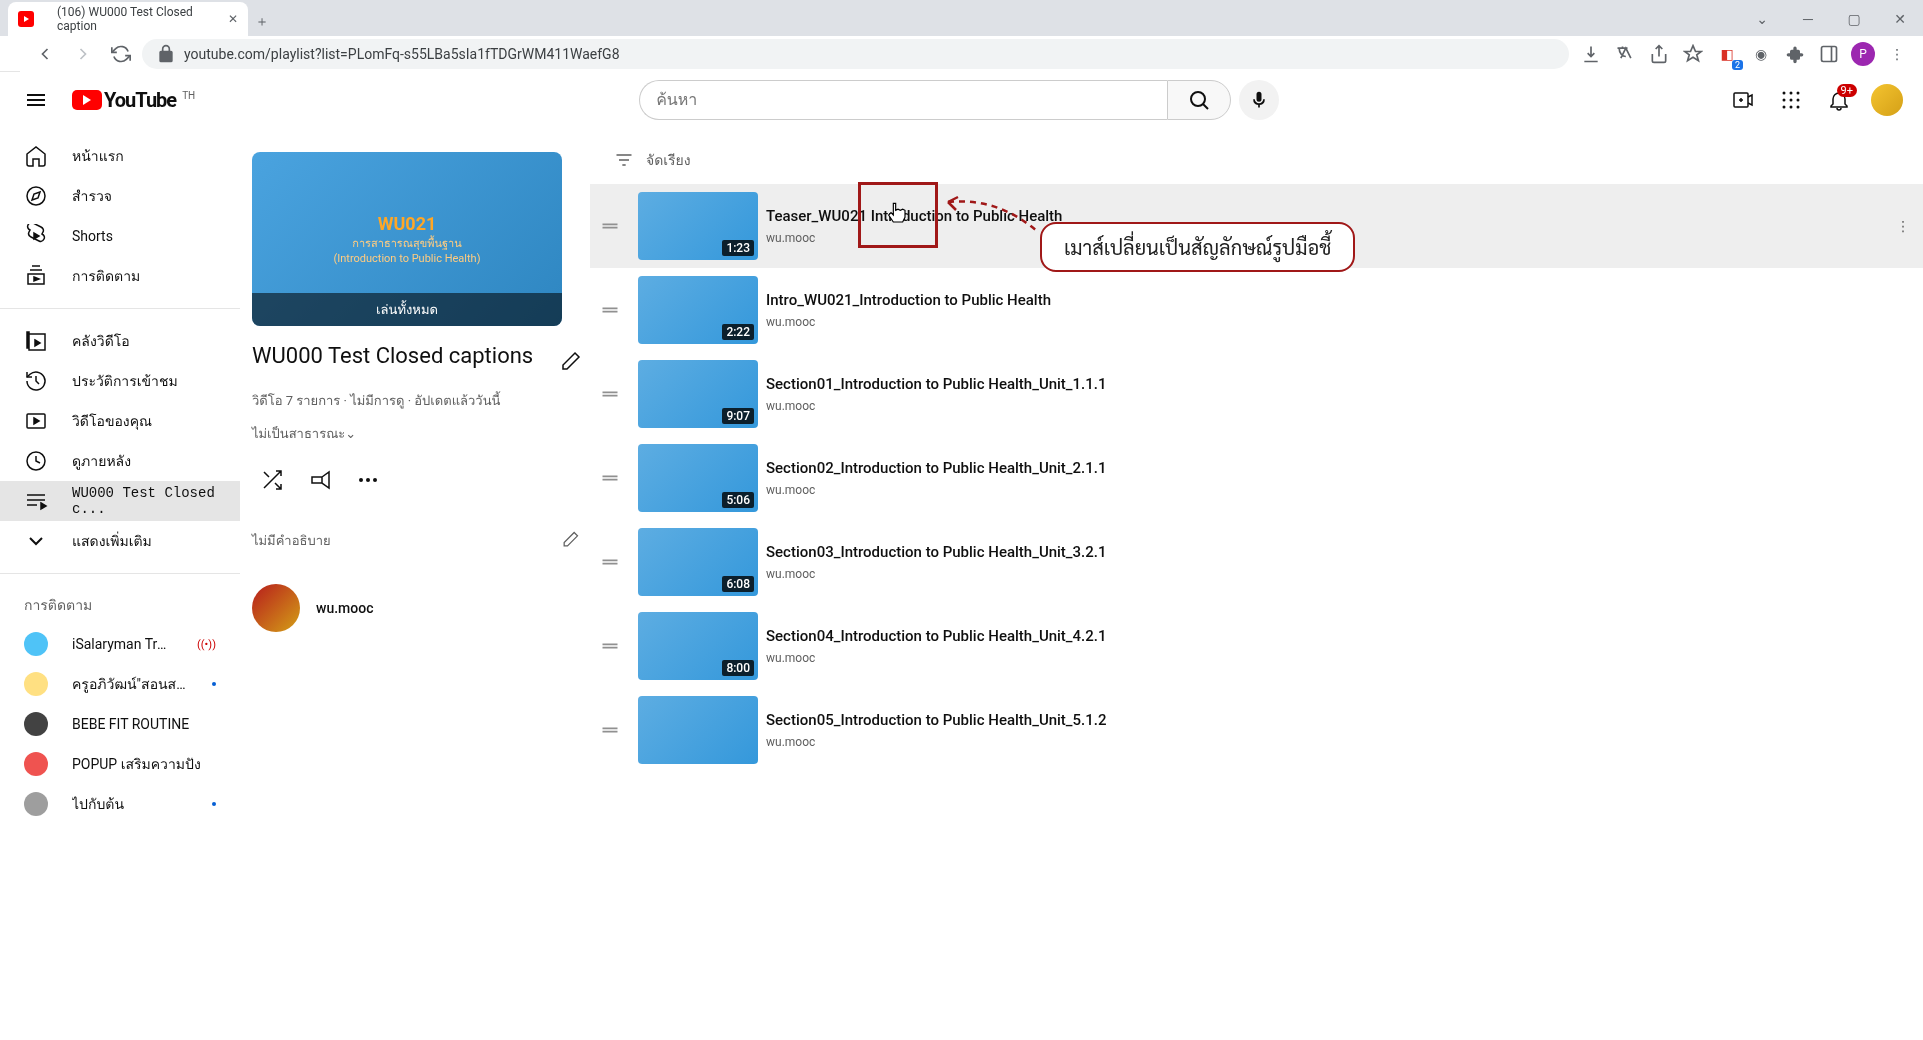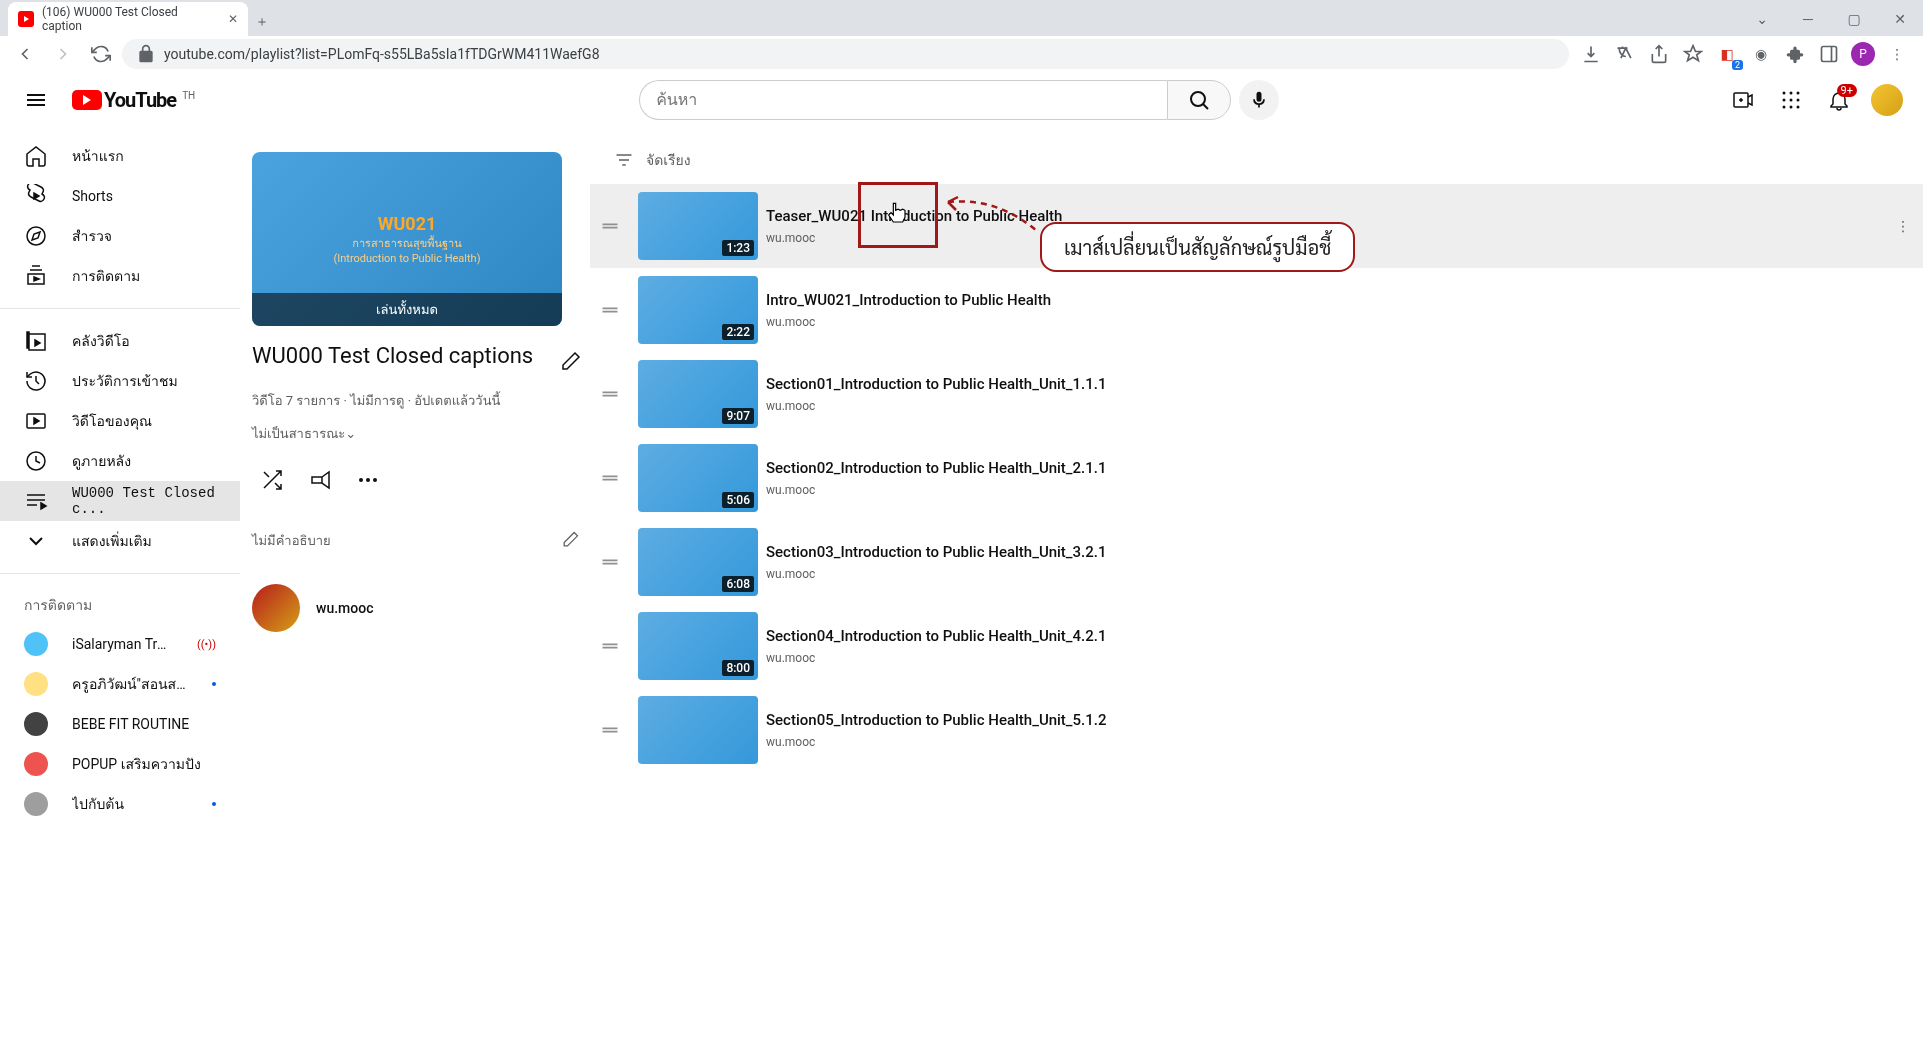--- a/index.html
+++ b/index.html
@@ -1,29 +1,29 @@
 <!DOCTYPE html>
 <html><head>
 <meta charset="utf-8">
 <style>
 * { margin: 0; padding: 0; box-sizing: border-box; }
 body { font-family: Roboto, Arial, sans-serif; font-size: 14px; color: #0f0f0f; background: #fff; overflow: hidden; }
 
 
 .browser-chrome { height: 72px; background: #fff; border-bottom: 1px solid #e5e5e5; }
 .tab-bar { height: 36px; background: #dee1e6; display: flex; align-items: flex-end; padding-left: 8px; }
-.tab { background: #fff; height: 34px; border-radius: 8px 8px 0 0; display: flex; align-items: center; padding: 0 10px; gap: 8px; font-size: 12px; color: #3c4043; max-width: 240px; }
+.tab { background: #fff; height: 34px; border-radius: 8px 8px 0 0; display: flex; align-items: center; padding: 0 10px; gap: 23px; font-size: 12px; color: #3c4043; max-width: 240px; }
 .tab .fav { width: 16px; height: 16px; background: #ff0000; border-radius: 3px; flex-shrink: 0; display:flex;align-items:center;justify-content:center;}
 .tab .fav::after{content:"";width:0;height:0;border-left:5px solid #fff;border-top:3px solid transparent;border-bottom:3px solid transparent;}
 .tab .close-x { margin-left: 6px; color: #5f6368; cursor: pointer; }
 .new-tab { width: 28px; height: 28px; display: flex; align-items: center; justify-content: center; color: #5f6368; cursor: pointer; }
 .win-controls { margin-left: auto; display: flex; gap: 0; }
 .win-btn { width: 46px; height: 34px; display: flex; align-items: center; justify-content: center; color: #5f6368; cursor: pointer; }
 
-.addr-bar { height: 36px; display: flex; align-items: center; padding: 0 8px; gap: 4px; background: #fff; }
+.addr-bar { height: 36px; display: flex; align-items: center; padding: 0 8px; gap: 4px; background: #fff; margin-left: 20px; }
 .nav-btn { width: 34px; height: 34px; display: flex; align-items: center; justify-content: center; color: #5f6368; border-radius: 50%; cursor: pointer; }
 .nav-btn.disabled { color: #bdc1c6; }
 .url-box { flex: 1; height: 30px; background: #f1f3f4; border-radius: 15px; display: flex; align-items: center; padding: 0 14px; gap: 8px; color: #3c4043; font-size: 14px; }
 .url-box .lock { color: #5f6368; }
 .ext-icons { display: flex; gap: 6px; padding: 0 4px; }
 .ext-ic { width: 28px; height: 28px; display: flex; align-items: center; justify-content: center; color: #5f6368; cursor: pointer; position: relative; }
 .ext-badge { position: absolute; bottom: -2px; right: -2px; background: #1a73e8; color: #fff; font-size: 9px; border-radius: 3px; padding: 0 3px; }
 .avatar-circle { width: 24px; height: 24px; border-radius: 50%; background: #9c27b0; color: #fff; display: flex; align-items: center; justify-content: center; font-size: 12px; }
 
 
@@ -255,34 +255,34 @@
           <span>
             <svg class="icon-md" viewBox="0 0 24 24" fill="none" stroke="currentColor" stroke-width="1.5">
               <path d="M3 10l9-7 9 7v10a2 2 0 0 1-2 2h-4v-7h-6v7H5a2 2 0 0 1-2-2V10z"></path>
             </svg>
           </span>
           <span>หน้าแรก</span>
         </div>
         <div class="sidebar-item">
           <span>
             <svg class="icon-md" viewBox="0 0 24 24" fill="none" stroke="currentColor" stroke-width="1.5">
+              <circle cx="12" cy="12" r="9"></circle>
+              <path d="M16 8l-2 6-6 2 2-6 6-2z"></path>
+            </svg>
+          </span>
+          <span>สำรวจ</span>
+        </div>
+        <div class="sidebar-item">
+          <span>
+            <svg class="icon-md" viewBox="0 0 24 24" fill="none" stroke="currentColor" stroke-width="1.5">
               <path d="M17 3c2 1 3 3 2 5l-1 2c2 1 3 3 2 5s-3 3-5 2l-8-4c-2-1-3-3-2-5l1-2c-2-1-3-3-2-5s3-3 5-2l8 4z"></path>
               <path d="M10 9v6l5-3-5-3z" fill="currentColor"></path>
             </svg>
           </span>
           <span>Shorts</span>
-        </div>
-        <div class="sidebar-item">
-          <span>
-            <svg class="icon-md" viewBox="0 0 24 24" fill="none" stroke="currentColor" stroke-width="1.5">
-              <circle cx="12" cy="12" r="9"></circle>
-              <path d="M16 8l-2 6-6 2 2-6 6-2z"></path>
-            </svg>
-          </span>
-          <span>สำรวจ</span>
         </div>
         <div class="sidebar-item">
           <span>
             <svg class="icon-md" viewBox="0 0 24 24" fill="none" stroke="currentColor" stroke-width="1.5">
               <path d="M4 10h16v10H4zM6 6h12M8 2h8"></path>
               <path d="M10 13l5 2-5 2v-4z" fill="currentColor"></path>
             </svg>
           </span>
           <span>การติดตาม</span>
         </div>

